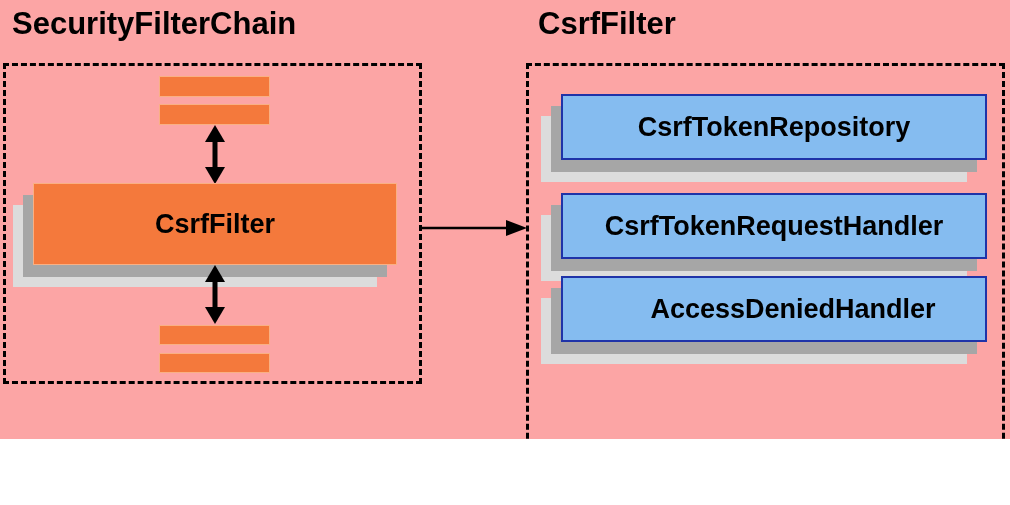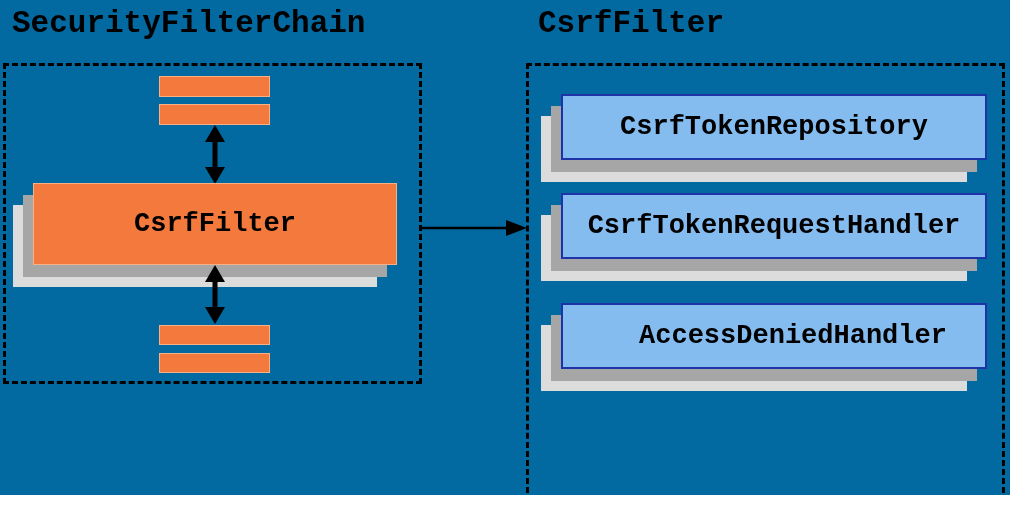--- a/index.html
+++ b/index.html
@@ -1,21 +1,21 @@
 <!DOCTYPE html>
 <html><head>
 <meta charset="utf-8">
 <style>
   html, body { margin: 0; padding: 0; background: #ffffff; }
   .canvas {
     position: relative;
     width: 1010px;
-    height: 495px;
-    background: #0369a1;
-    font-family: Liberation Mono, monospace;
+    height: 439px;
+    background: #fca5a5;
+    font-family: Liberation Sans, sans-serif;
     overflow: hidden;
   }
   .panel-title {
     position: absolute;
     font-size: 31px;
     font-weight: bold;
     color: #000000;
     white-space: nowrap;
     letter-spacing: 0px;
   }
@@ -78,21 +78,21 @@
     box-shadow: -10px 12px 0 #A6A6A6, -20px 22px 0 #DCDCDC;
     display: flex;
     align-items: center;
     justify-content: center;
     font-size: 27px;
     font-weight: bold;
     color: #000000;
   }
   .blue-1 { top: 94px; }
   .blue-2 { top: 193px; }
-  .blue-3 { top: 303px; padding-left: 38px; }
+  .blue-3 { top: 276px; padding-left: 38px; }
   .blue-4 { top: 393px; }
 </style>
 </head>
 <body>
 
 <div class="canvas">
 
   <div class="panel-title title-left">SecurityFilterChain</div>
 
   <div class="panel-title title-right">CsrfFilter</div>

